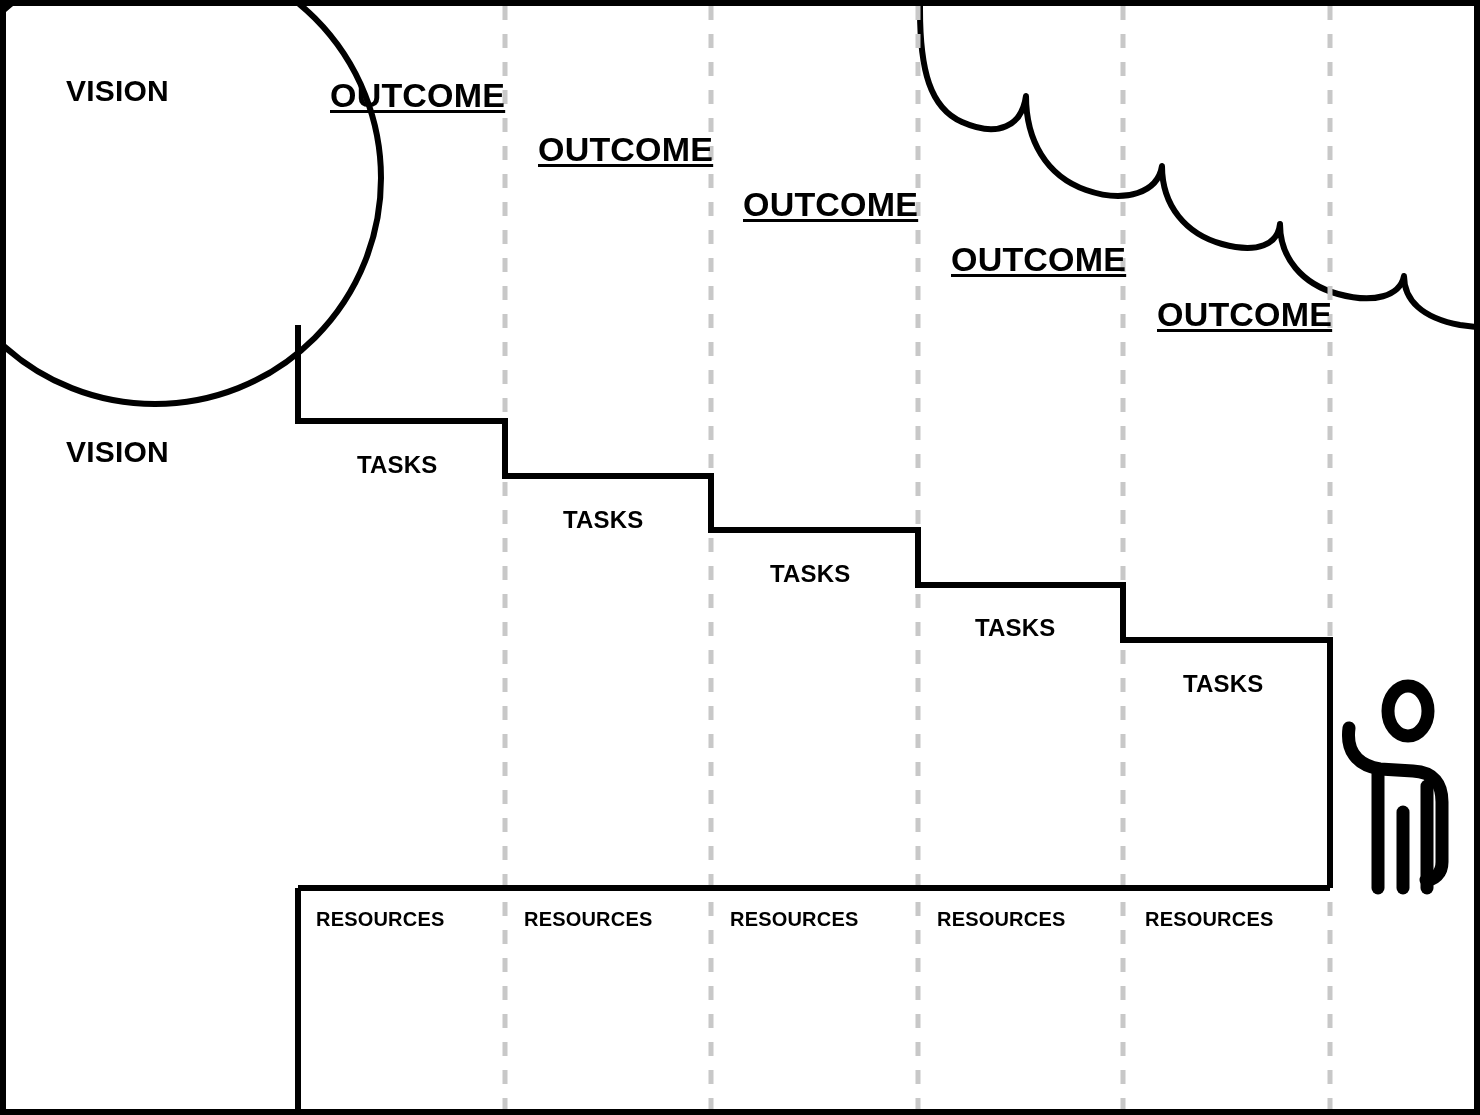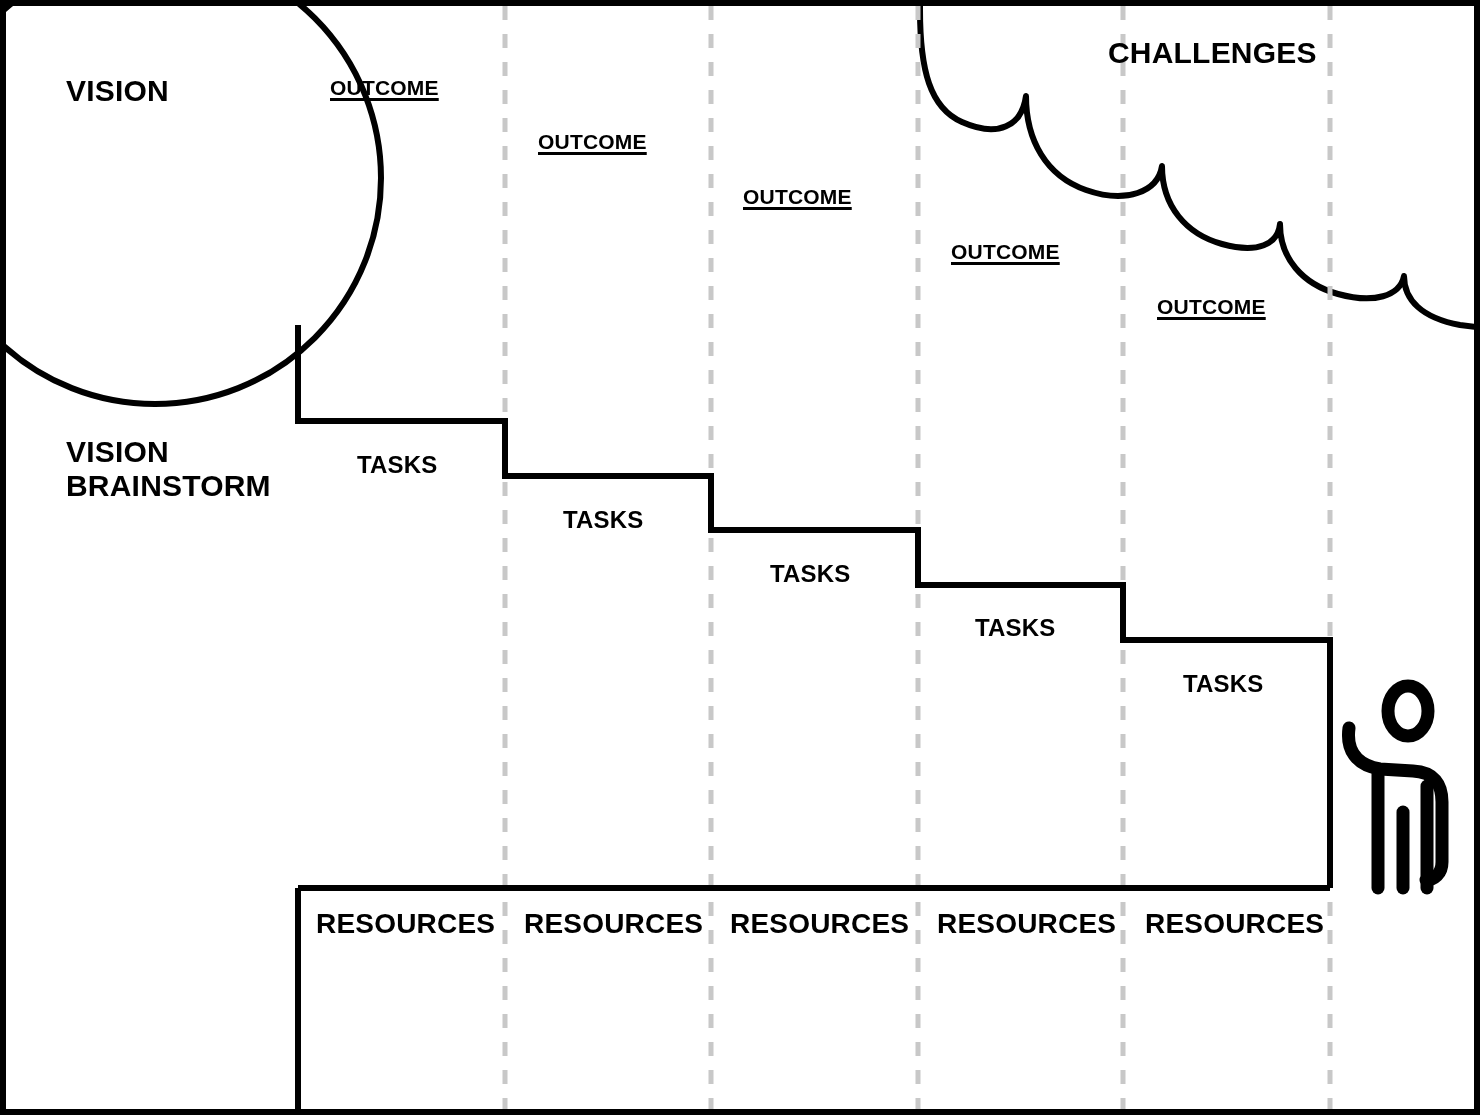--- a/index.html
+++ b/index.html
@@ -33,24 +33,24 @@
     letter-spacing: 0.2px;
     line-height: 1.12;
   }
   .lbl-underline {
     text-decoration: underline;
     text-decoration-thickness: 3px;
     text-underline-offset: 3px;
   }
   .sz-vision { font-size: 30px; }
   .sz-brainstorm { font-size: 30px; }
-  .sz-outcome { font-size: 21px; }
+  .sz-outcome { font-size: 34px; }
   .sz-challenges { font-size: 30px; }
   .sz-tasks { font-size: 24px; }
-  .sz-resources { font-size: 28px; }
+  .sz-resources { font-size: 20px; }
 </style>
 </head>
 <body>
 
 <div id="canvas">
 
   <svg id="diagram-svg" viewBox="0 0 1480 1115">
 
     <rect x="3" y="3" width="1474" height="1109" fill="#ffffff" stroke="#000000" stroke-width="6"></rect>
 
@@ -120,24 +120,22 @@
         <path d="M 1427 786 L 1427 888"></path>
       </g>
 
     </g>
   </svg>
 
   <div class="lbl sz-vision" style="left:66px; top:74px;">VISION</div>
 
   <div class="lbl sz-brainstorm" style="left:66px; top:435px;">
     <span>VISION</span><br>
-    <span>BRAINSTORM</span>
   </div>
 
-  <div class="lbl sz-challenges" style="left:1108px; top:36px;">CHALLENGES</div>
 
   <div class="lbl sz-outcome lbl-underline" style="left:330px; top:76px;">OUTCOME</div>
   <div class="lbl sz-outcome lbl-underline" style="left:538px; top:130px;">OUTCOME</div>
   <div class="lbl sz-outcome lbl-underline" style="left:743px; top:185px;">OUTCOME</div>
   <div class="lbl sz-outcome lbl-underline" style="left:951px; top:240px;">OUTCOME</div>
   <div class="lbl sz-outcome lbl-underline" style="left:1157px; top:295px;">OUTCOME</div>
 
   <div class="lbl sz-tasks" style="left:357px; top:452px;">TASKS</div>
   <div class="lbl sz-tasks" style="left:563px; top:507px;">TASKS</div>
   <div class="lbl sz-tasks" style="left:770px; top:561px;">TASKS</div>

